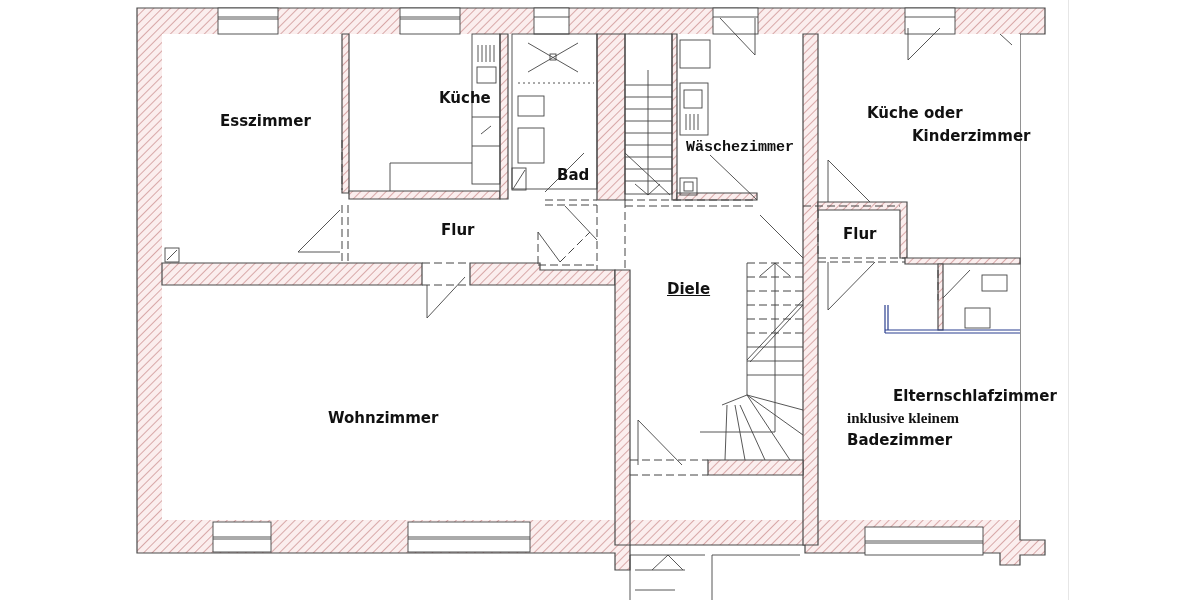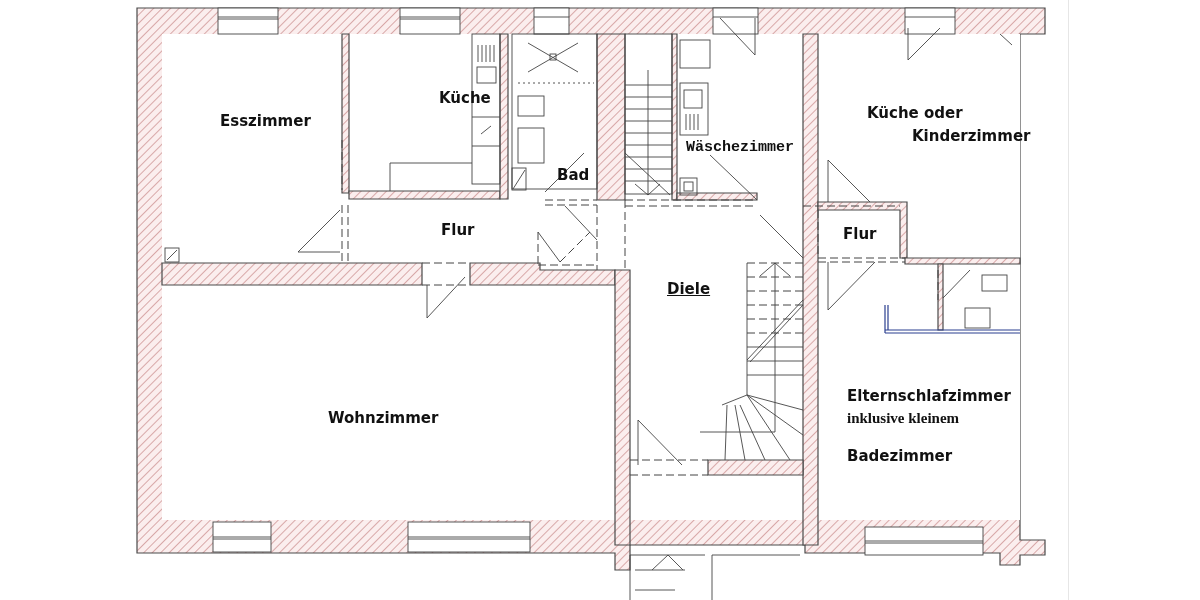--- a/index.html
+++ b/index.html
@@ -273,15 +273,15 @@
 <div class="label" style="left:220px; top:110px;">Esszimmer</div>
 <div class="label" style="left:391px; top:87px;margin-left:48px;">Küche</div>
 <div class="label" style="left:557px; top:119px;margin-top:45px;">Bad</div>
 <div class="label" style="left:686px; top:137px;font-family:Liberation Mono, monospace;">Wäschezimmer</div>
 <div class="label" style="left:867px; top:102px;">Küche oder</div>
 <div class="label" style="left:912px; top:125px;">Kinderzimmer</div>
 <div class="label" style="left:441px; top:219px;">Flur</div>
 <div class="label" style="left:843px; top:223px;">Flur</div>
 <div class="label" style="left:667px; top:278px;text-decoration:underline;">Diele</div>
 <div class="label" style="left:328px; top:381px;margin-top:26px;">Wohnzimmer</div>
-<div class="label" style="left:847px; top:385px;">Elternschlafzimmer</div>
+<div class="label" style="left:893px; top:385px;">Elternschlafzimmer</div>
 <div class="label" style="left:847px; top:407px;font-family:Liberation Serif, serif;">inklusive kleinem</div>
-<div class="label" style="left:847px; top:429px;margin-top:16px;">Badezimmer</div>
+<div class="label" style="left:847px; top:429px;">Badezimmer</div>
 
 </body></html>

